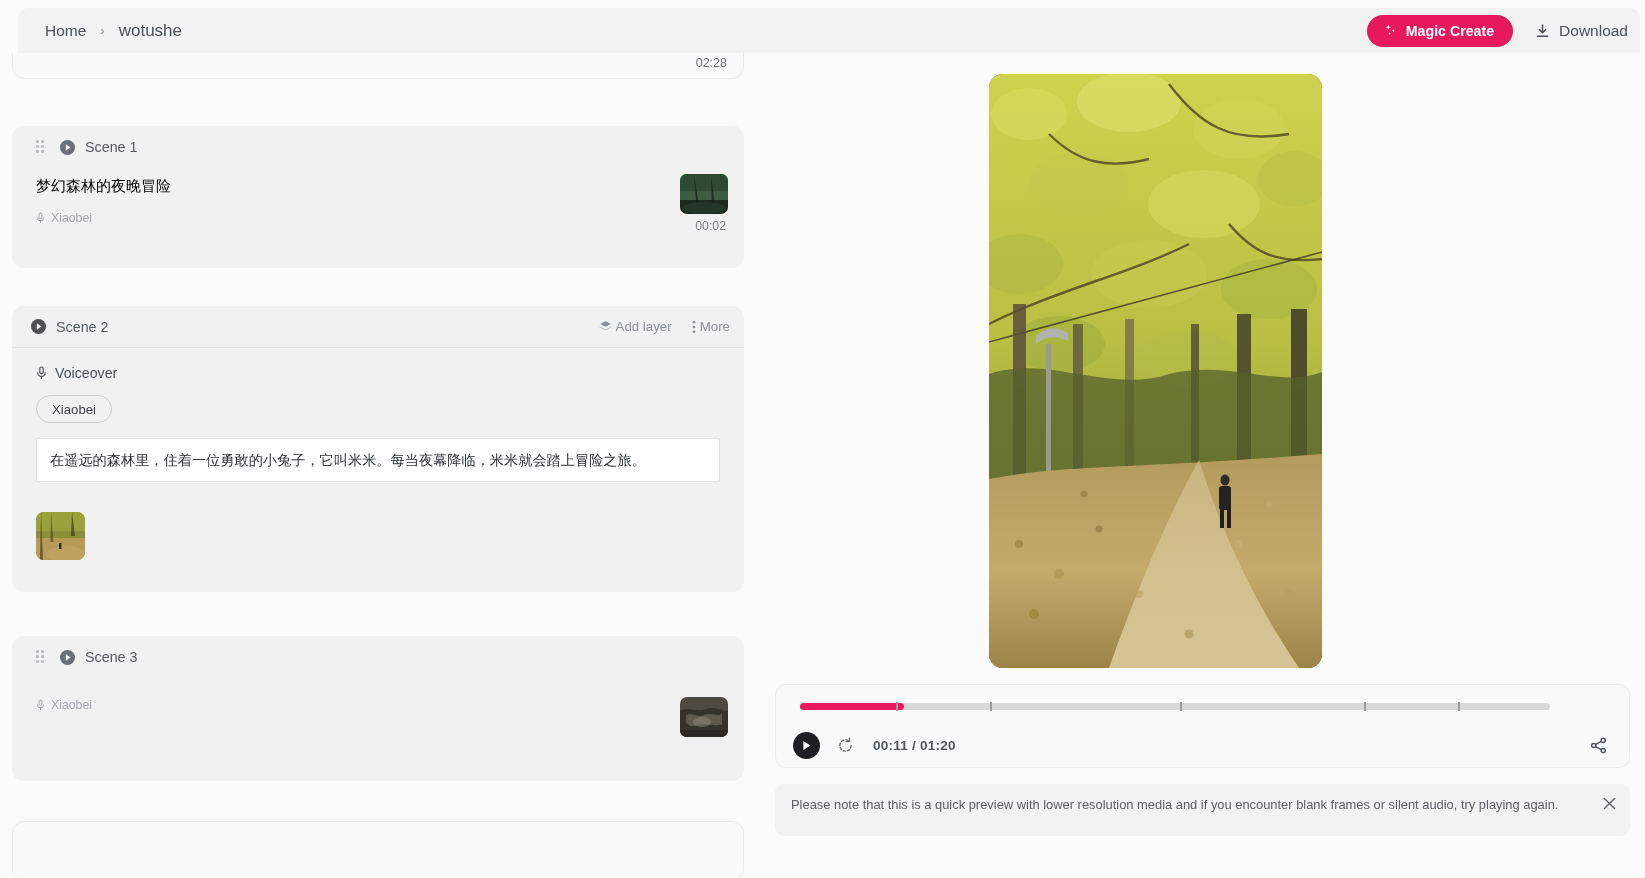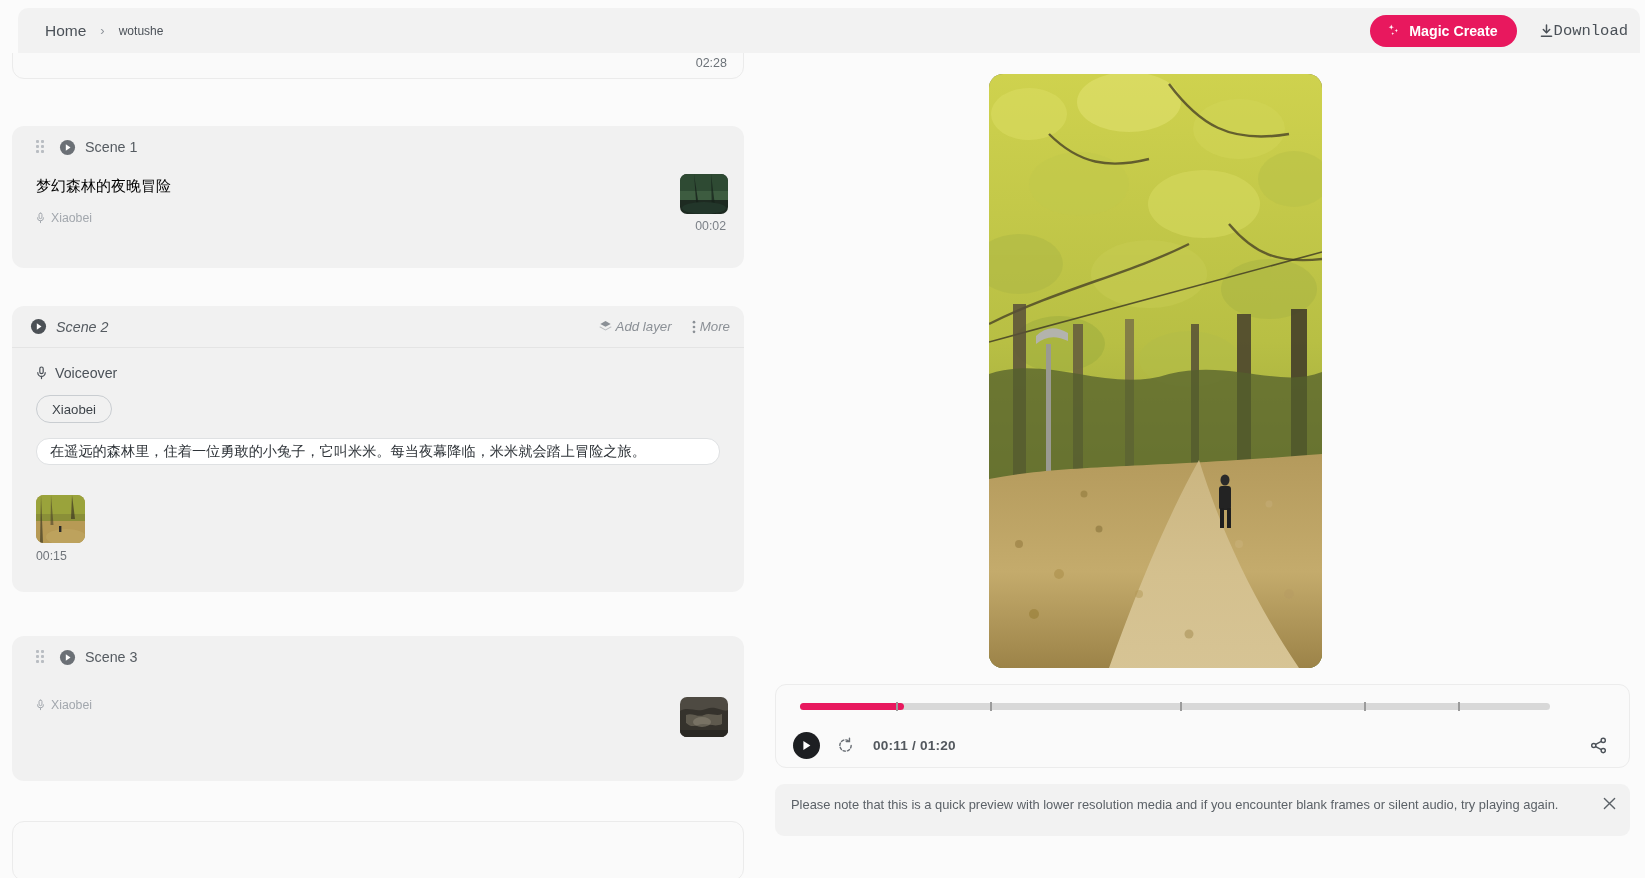--- a/index.html
+++ b/index.html
@@ -16,33 +16,33 @@
   .topbar {
     position: absolute; left: 18px; top: 8px;
     width: 1622px; height: 45px;
     background: #f2f2f2;
     border-radius: 10px 10px 0 0;
     display: flex; align-items: center;
   }
   .breadcrumb { display: flex; align-items: center; margin-left: 27px; gap: 14px; }
   .bc-home { font-size: 15.5px; color: #4b5158; }
   .bc-sep { font-size: 13px; color: #8d939a; }
-  .bc-cur { font-size: 12px; color: #4b5158; }
+  .bc-cur { font-size: 17px; color: #4b5158; }
   .topbar-actions { margin-left: auto; display: flex; align-items: center; gap: 22px; margin-right: 12px; }
   .magic-btn {
     background: #e8185e; color: #fff; border: none;
     height: 32px; padding: 0 19px 0 16px; border-radius: 17px;
     font-size: 14.2px; font-weight: bold;
     display: flex; align-items: center; gap: 8px; cursor: pointer;
     font-family: inherit;
   }
   .download-btn {
-    display: flex; align-items: center; 
+    display: flex; align-items: center; gap: 9px;
     font-size: 15.5px; color: #4b5158; cursor: pointer; background: none; border: none;
-    font-family: Liberation Mono, monospace;
+    font-family: Liberation Sans, sans-serif;
   }
 
   
   .left-panel {
     position: absolute; left: 0; top: 53px;
     width: 758px; height: 825px;
     overflow: hidden;
   }
   .scene-card {
     position: absolute; left: 12px; width: 732px;
@@ -86,22 +86,22 @@
   .scene2 .scene-head { border-bottom: 1px solid #e4e4e4; }
   .sec-label { display: flex; align-items: center; gap: 8px; font-size: 14.2px; color: #4b5158; }
   .sec-pad { padding: 17px 24px 0 24px; }
   .voice-chip {
     display: inline-flex; align-items: center; height: 28px; padding: 0 15px;
     border: 1px solid #c9cdd1; border-radius: 16px;
     font-size: 13.2px; color: #3e444a; background: transparent; margin-top: 14px; cursor: pointer;
   }
   .script-box {
     margin: 15px 24px 0 24px; background: #fff;
-    border: 1px solid #dfe1e3; border-radius: 13px;
-    height: 27px; display: flex; align-items: center; padding: 0 13px;
+    border: 1px solid #dfe1e3; border-radius: 1px;
+    height: 44px; display: flex; align-items: center; padding: 0 13px;
     font-size: 14.2px; color: #2e3338; overflow: hidden; white-space: nowrap;
   }
   .layout-thumb {
     width: 49px; height: 48px; border-radius: 8px; overflow: hidden;
     margin-top: 11px;
   }
   .layout-dur { font-size: 12.3px; color: #6f747a; margin-top: 6px; }
 
   
   .right-panel { position: absolute; left: 758px; top: 53px; width: 887px; height: 825px; }
@@ -223,21 +223,21 @@
             <path d="M14 0l6 40h-3z" fill="#16211a" opacity=".8"></path>
             <path d="M31 0l5 40h-4z" fill="#16211a" opacity=".7"></path>
             <ellipse cx="24" cy="34" rx="22" ry="6" fill="#22362a"></ellipse>
           </svg>
         </div>
         <span class="card-dur">00:02</span>
       </div>
     </div>
 
     <div class="scene-card scene2" style="top:253px; height:286px;">
-      <div class="scene-head" style="padding-left:18px;font-style:italic;">
+      <div class="scene-head" style="padding-left:18px;">
         <span class="play-mini">
           <svg width="17" height="17" viewBox="0 0 18 18">
             <circle cx="9" cy="9" r="8" fill="#4c5156"></circle>
             <path d="M7.2 5.6l5 3.4-5 3.4z" fill="#fff"></path>
           </svg>
         </span>
         <span class="scene-title">Scene 2</span>
         <div class="head-actions">
           <span class="hbtn">
             <span>
@@ -284,21 +284,20 @@
             <rect width="49" height="24" fill="#9aa33b"></rect>
             <rect y="19" width="49" height="8" fill="#8a8f38"></rect>
             <rect y="26" width="49" height="22" fill="#b79a55"></rect>
             <path d="M5 0l2 48H4z" fill="#4a4128" opacity=".75"></path>
             <path d="M15 0l2.5 30h-3z" fill="#4a4128" opacity=".6"></path>
             <path d="M36 0l3 24h-4z" fill="#3f3822" opacity=".7"></path>
             <ellipse cx="30" cy="42" rx="20" ry="8" fill="#c2a862" opacity=".6"></ellipse>
             <rect x="23" y="31" width="2.4" height="6" fill="#2b2b2b"></rect>
           </svg>
         </div>
-        <div class="layout-dur">00:15</div>
       </div>
     </div>
 
     <div class="scene-card" style="top:583px; height:145px;">
       <div class="scene-head">
         <span class="grip">
           <i></i>
             <i></i>
             <i></i>
             <i></i>

